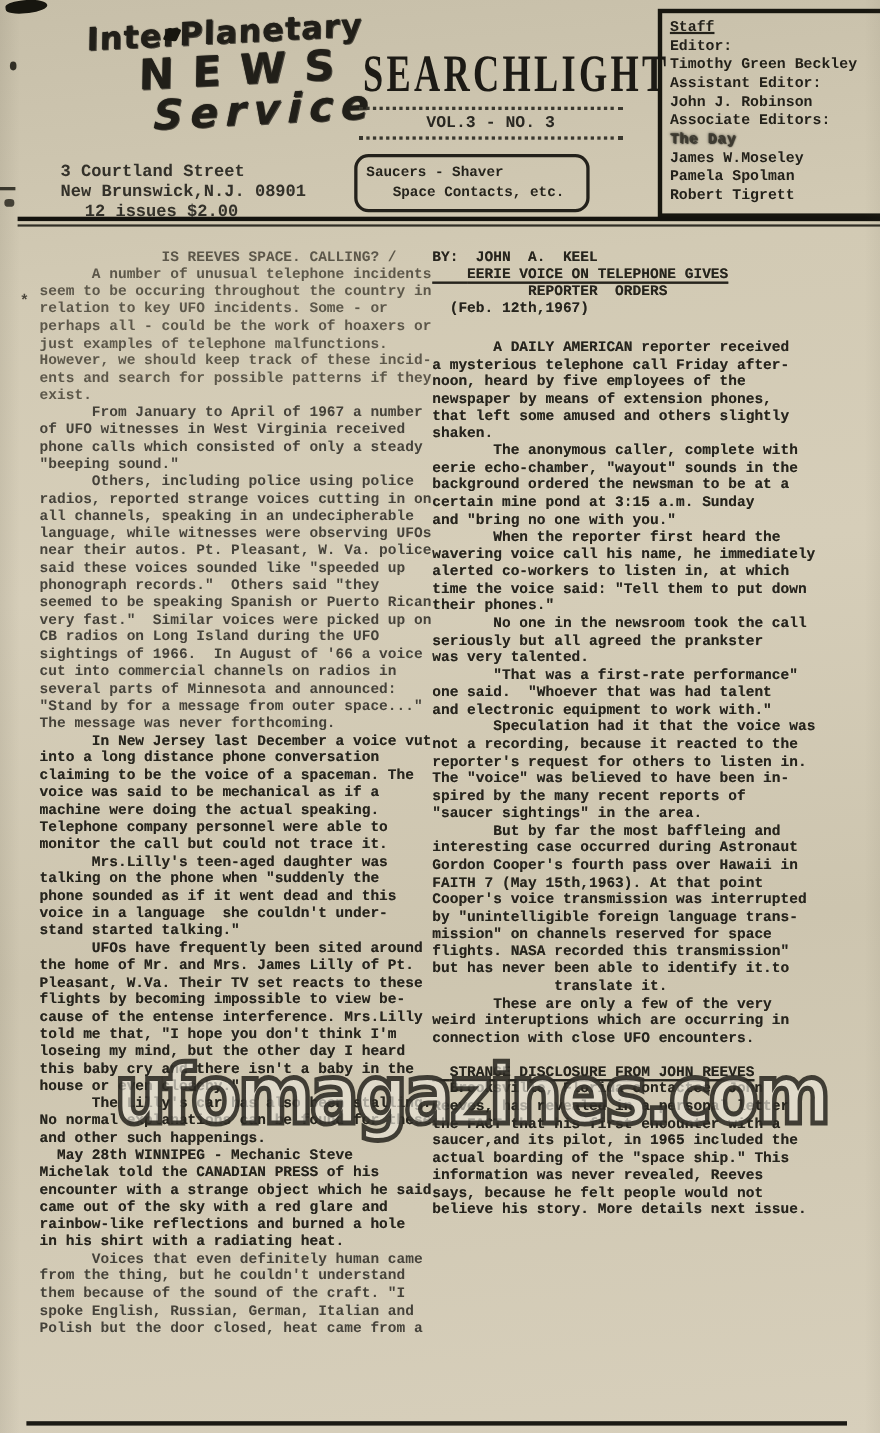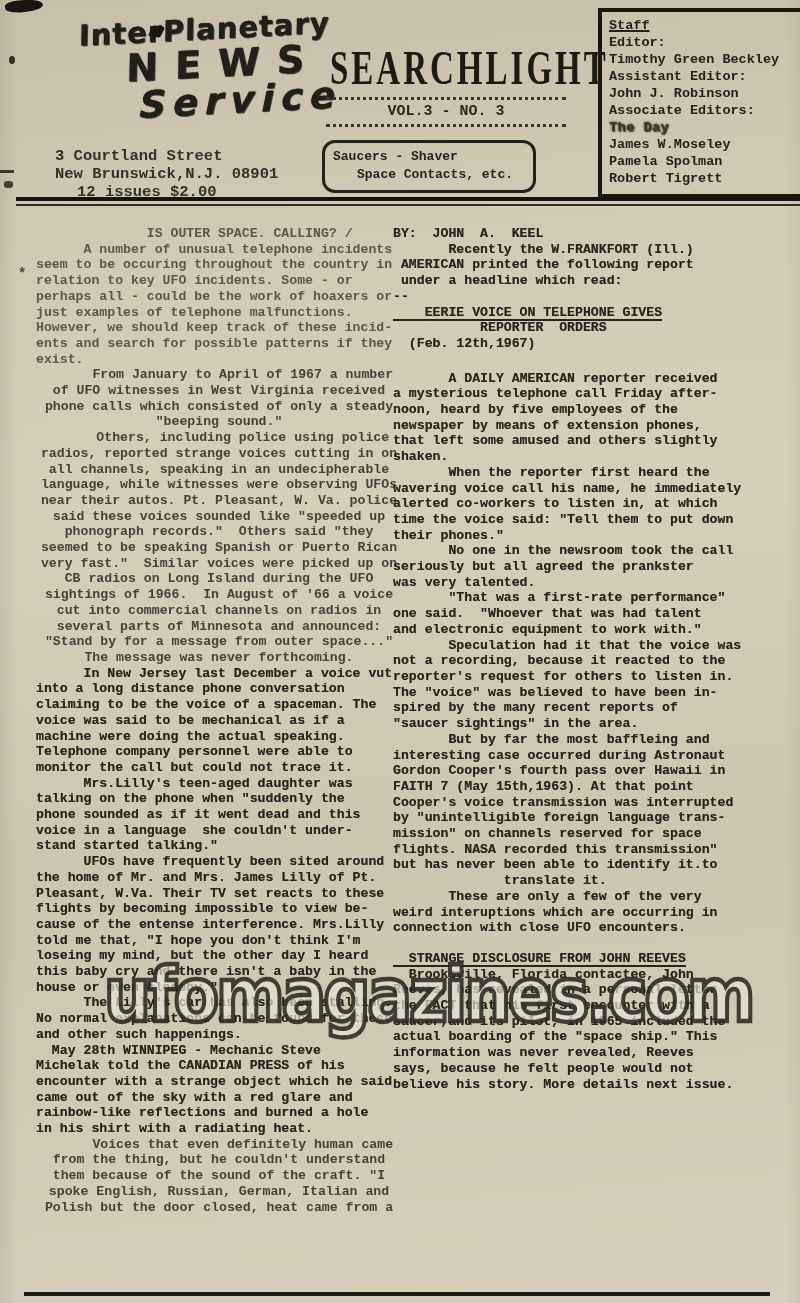--- a/index.html
+++ b/index.html
@@ -46,21 +46,21 @@
   .col{position:absolute;top:226px;z-index:1;}
   #col-left{left:36px;width:366px;}
   #col-right{left:393px;width:392px;}
   .block{white-space:pre-wrap;margin:0;
     font:700 13.2px/15.7px "Liberation Mono","DejaVu Sans Mono",monospace;
     color:#26241d;text-shadow:0 0 .5px rgba(38,36,29,.55);}
   .heading{text-decoration:underline;text-underline-offset:3px;text-decoration-thickness:1.5px;}
   .center{}
   .byline{}
   .dim{color:#5c574a;text-shadow:none;}
-  .dim2{color:#45423a;text-shadow:none;text-align:center;}
+  .dim2{color:#45423a;text-shadow:none;}
   .mt{margin-top:15px;}
   .mt-half{margin-top:19px;}
   
   .watermark{position:absolute;left:104px;top:953px;z-index:5;
     font-family:"DejaVu Sans","Liberation Sans",sans-serif;font-weight:900;
     font-size:66px;letter-spacing:-3px;transform:scaleY(1.12);transform-origin:top left;
     color:rgba(215,208,192,.38);
     -webkit-text-stroke:4px rgba(42,40,33,.88);
     text-shadow:0 0 2px rgba(250,248,240,.5);
     white-space:nowrap;}
@@ -119,21 +119,21 @@
         <div class="staff-line">James W.Moseley</div>
         <div class="staff-line">Pamela Spolman</div>
         <div class="staff-line">Robert Tigrett</div>
       </div>
   </div>
 
   <div class="rule-top1"></div>
   <div class="rule-top2"></div>
 
   <div id="col-left" class="col">
-      <div class="block center dim">              IS OUTER SPACE. CALLING? /</div>
+      <div class="block center dim">              IS REEVES SPACE. CALLING? /</div>
       <div class="block para dim">      A number of unusual telephone incidents
 seem to be occuring throughout the country in
 relation to key UFO incidents. Some - or
 perhaps all - could be the work of hoaxers or
 just examples of telephone malfunctions.
 However, we should keep track of these incid-
 ents and search for possible patterns if they
 exist.</div>
       <div class="block para dim2">      From January to April of 1967 a number
 of UFO witnesses in West Virginia received
@@ -185,33 +185,34 @@
 rainbow-like reflections and burned a hole
 in his shirt with a radiating heat.</div>
       <div class="block para dim2">      Voices that even definitely human came
 from the thing, but he couldn't understand
 them because of the sound of the craft. "I
 spoke English, Russian, German, Italian and
 Polish but the door closed, heat came from a</div>
     </div>
   <div id="col-right" class="col">
       <div class="block byline">BY:  JOHN  A.  KEEL</div>
-      <div class="block para">       Recently the W.FRANKFORT (Ill.)
- AMERICAN printed the following report
- under a headline which read:
---</div>
       <div class="block heading">    EERIE VOICE ON TELEPHONE GIVES</div>
       <div class="block para">           REPORTER  ORDERS
   (Feb. 12th,1967)</div>
       <div class="block para mt-half">       A DAILY AMERICAN reporter received
 a mysterious telephone call Friday after-
 noon, heard by five employees of the
 newspaper by means of extension phones,
 that left some amused and others slightly
 shaken.</div>
+      <div class="block para">       The anonymous caller, complete with
+eerie echo-chamber, "wayout" sounds in the
+background ordered the newsman to be at a
+certain mine pond at 3:15 a.m. Sunday
+and "bring no one with you."</div>
       <div class="block para">       When the reporter first heard the
 wavering voice call his name, he immediately
 alerted co-workers to listen in, at which
 time the voice said: "Tell them to put down
 their phones."</div>
       <div class="block para">       No one in the newsroom took the call
 seriously but all agreed the prankster
 was very talented.</div>
       <div class="block para">       "That was a first-rate performance"
 one said.  "Whoever that was had talent

